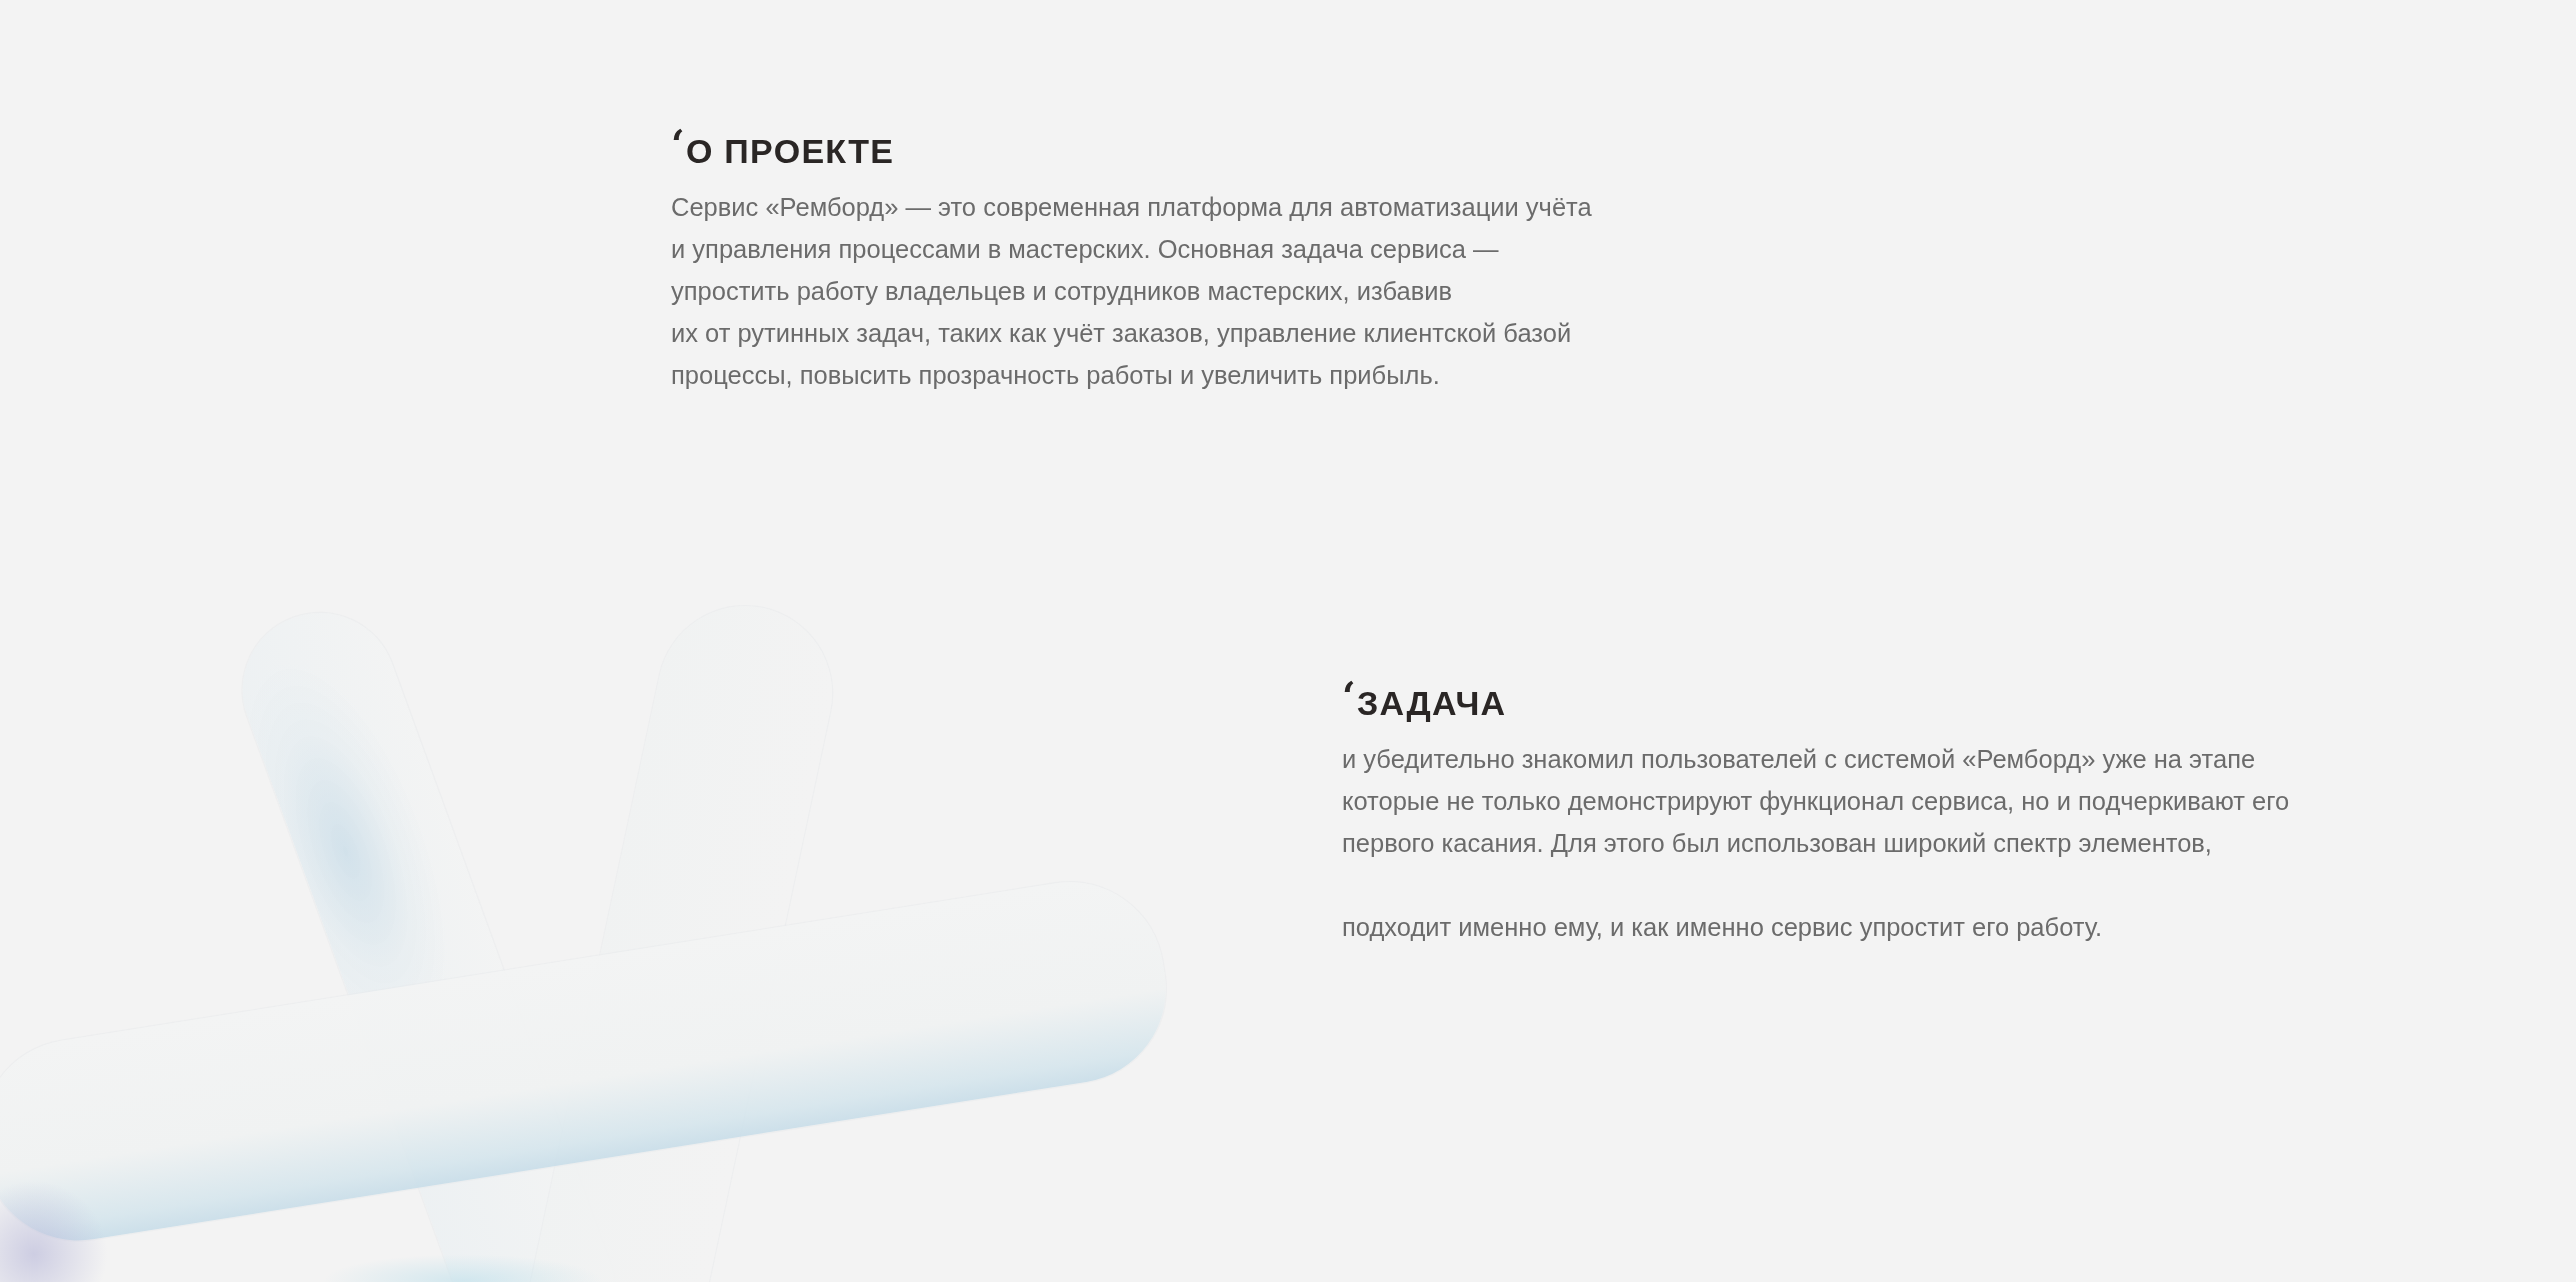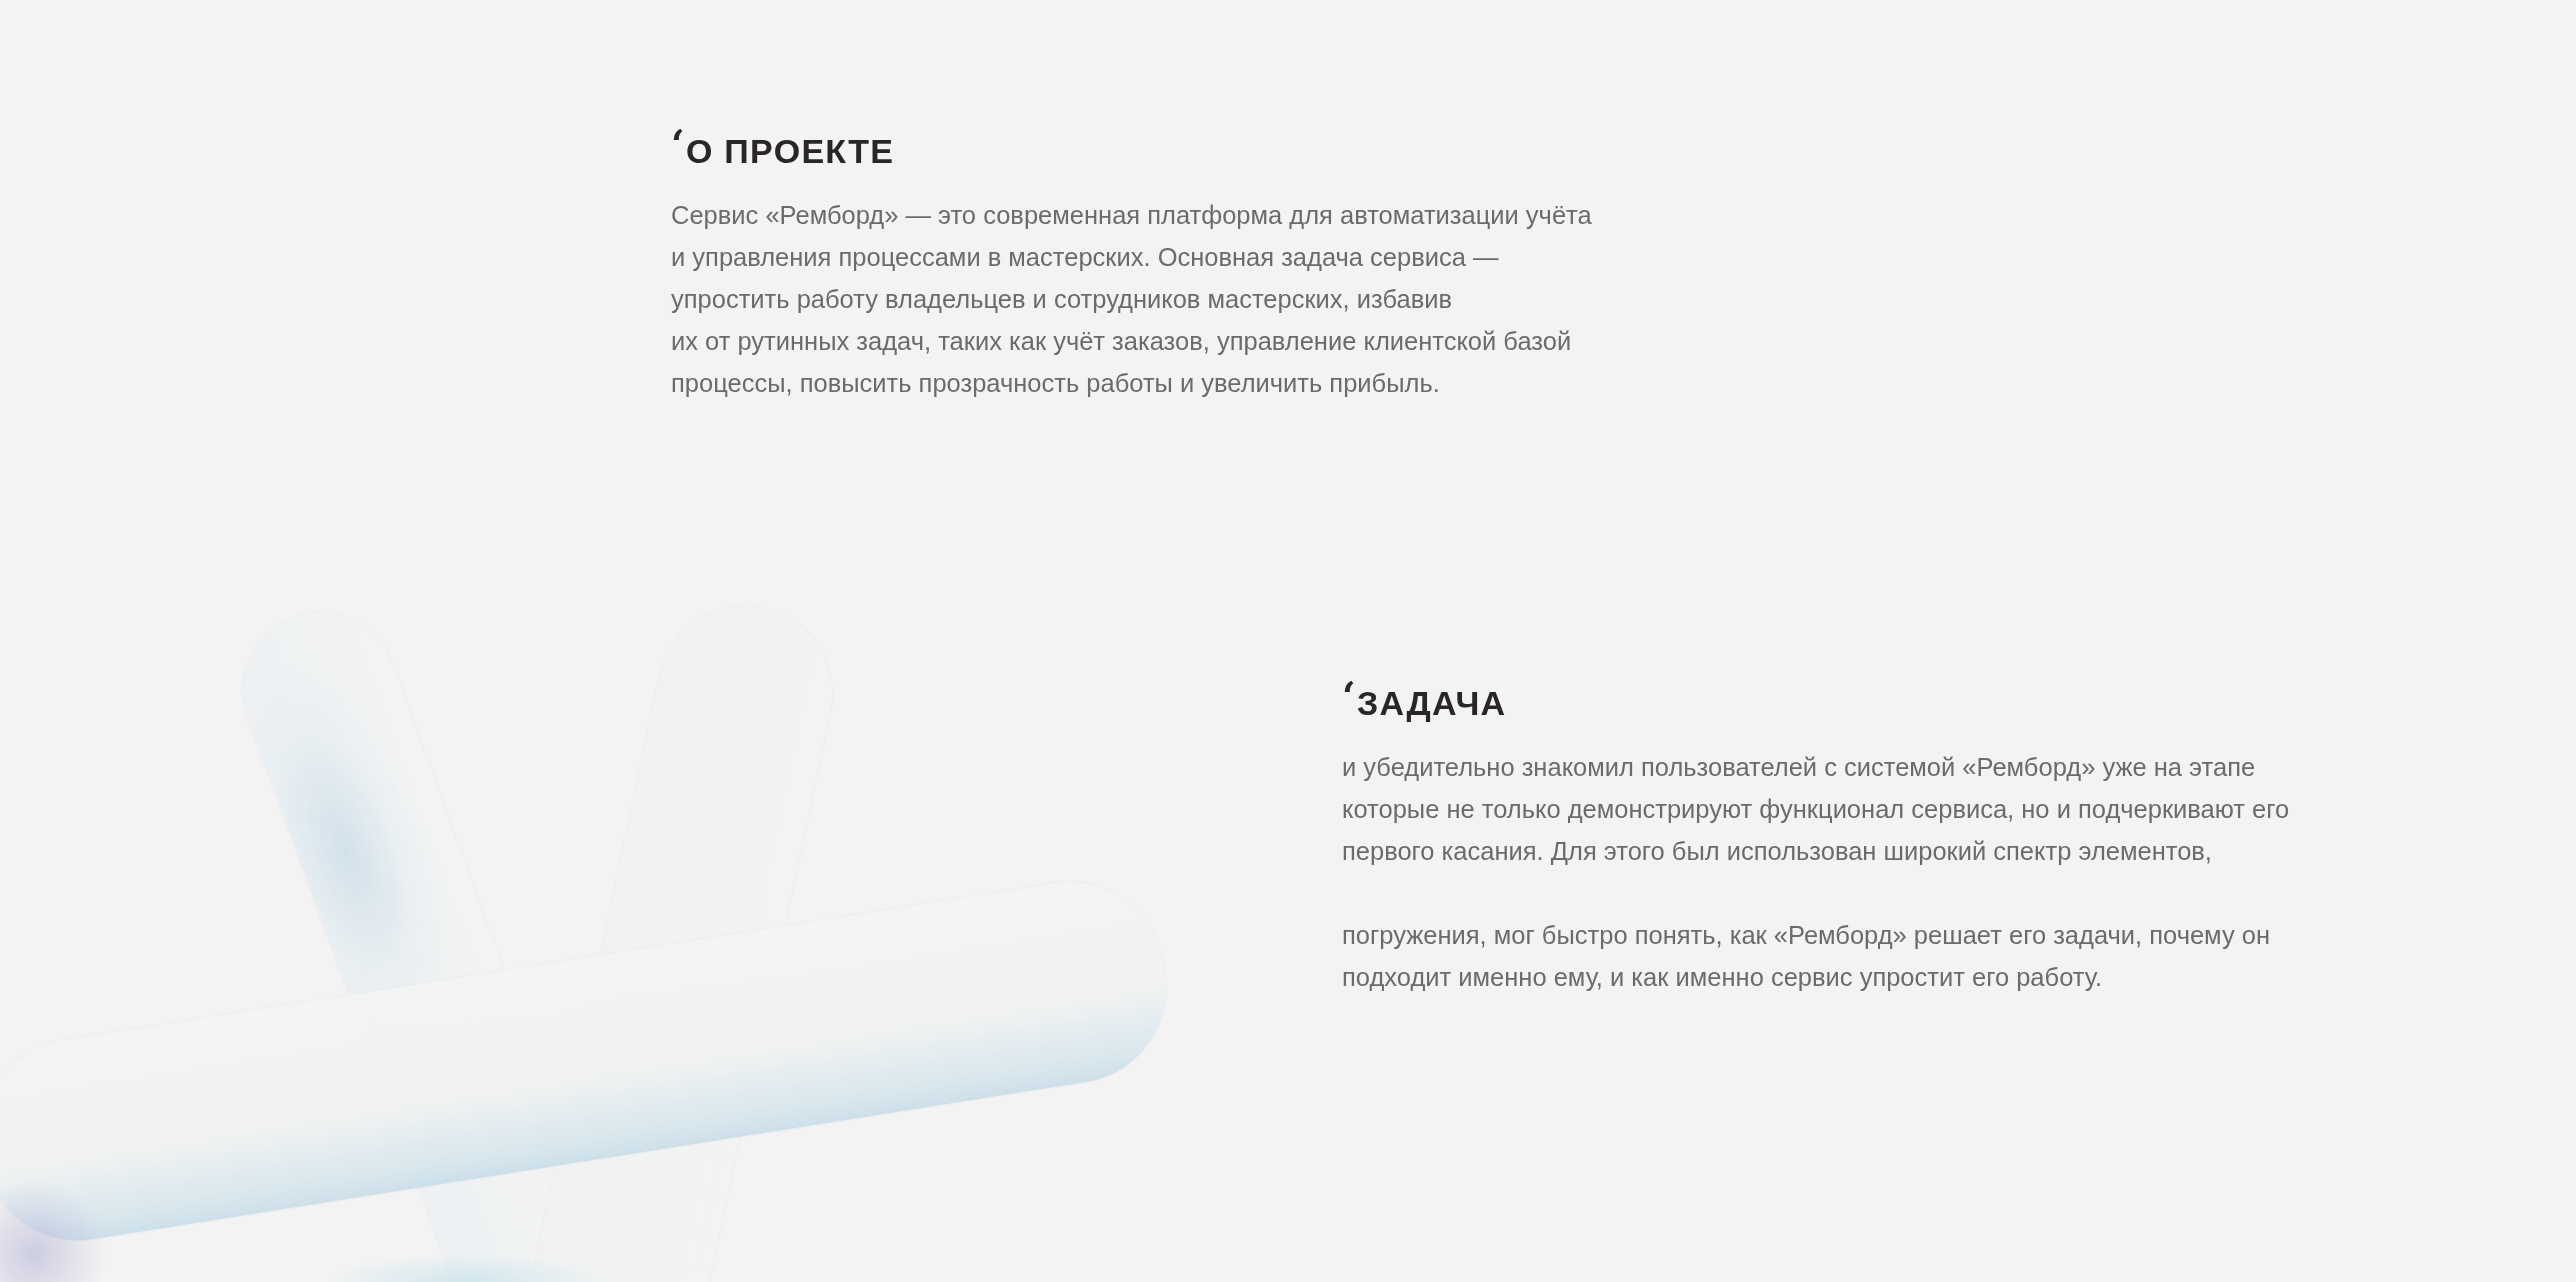--- a/index.html
+++ b/index.html
@@ -39,21 +39,21 @@
     display: inline-block;
     font-family: "DejaVu Serif", serif;
     font-size: 39px;
     line-height: 29.5px;
     margin-right: 1.3px;
     margin-top: -1.3px;
     color: #2a2625;
     letter-spacing: 0;
   }
   .body-text {
-    margin-top: 23px;
+    margin-top: 15px;
     font-size: 25.5px;
     line-height: 42px;
     color: #6b6b6b;
     white-space: nowrap;
   }
   .para {
     margin: 0;
   }
   .para + .para {
     margin-top: 42px;
@@ -158,18 +158,17 @@
     <span class="quote-mark">‘</span>
     <span>ЗАДАЧА</span>
   </h2>
   <div class="body-text">
     <p class="para">
       <span class="line">и убедительно знакомил пользователей с системой «Рембoрд» уже на этапе</span>
       <span class="line">которые не только демонстрируют функционал сервиса, но и подчеркивают его</span>
       <span class="line">первого касания. Для этого был  использован широкий спектр элементов,</span>
     </p>
     <p class="para">
-      <span class="line">погружения, мог быстро понять, как «Рембoрд» решает его задачи, почему он</span>
       <span class="line">подходит именно ему, и как именно сервис упростит его работу.</span>
     </p>
   </div>
 </section>
 
 
 </body></html>

